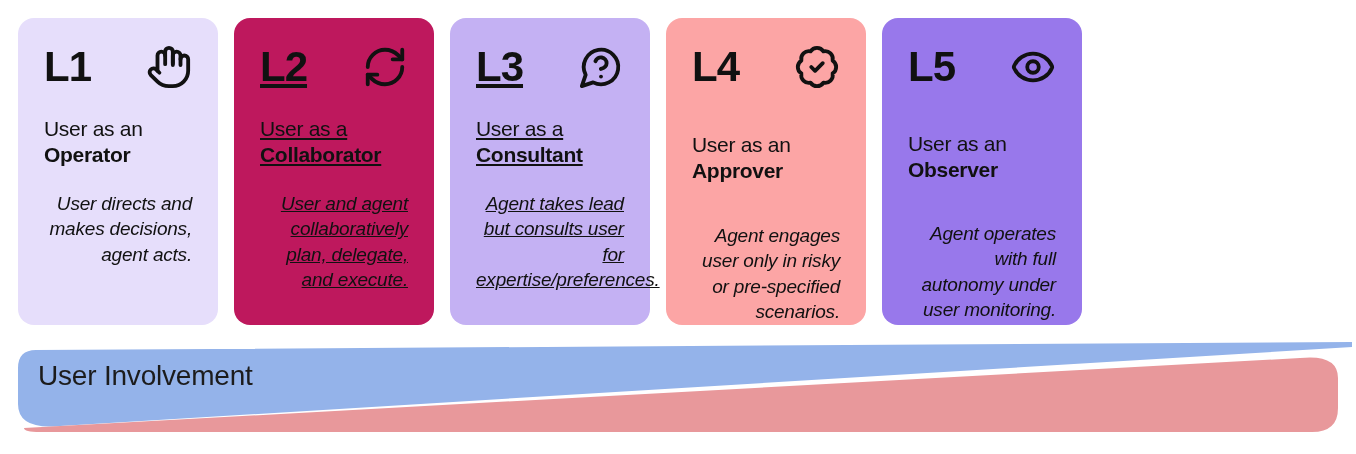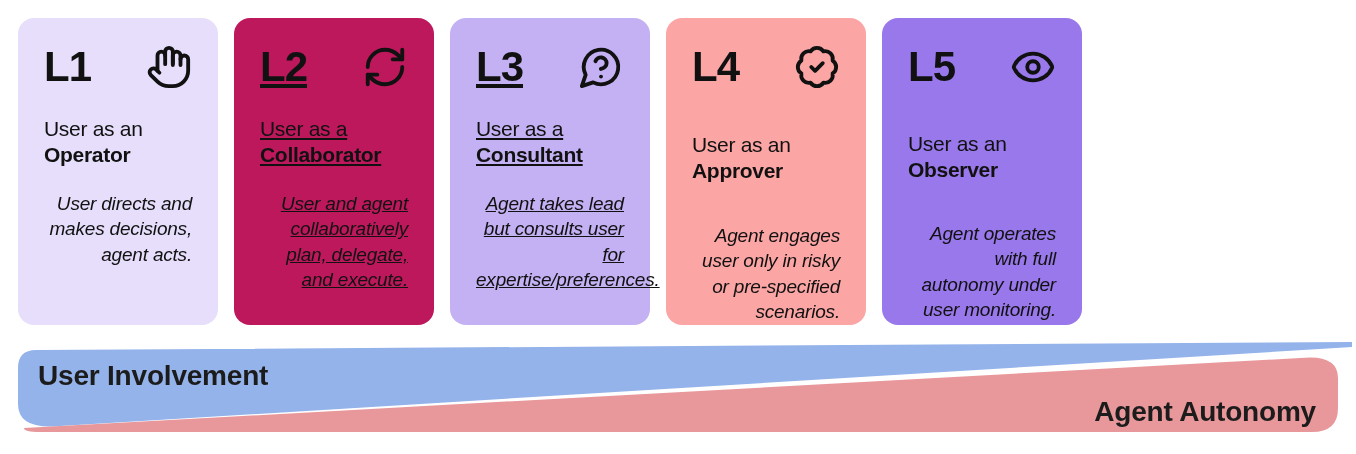--- a/index.html
+++ b/index.html
@@ -65,21 +65,20 @@
     top: 342px; left: 0;
     width: 1356px; height: 102px;
   }
   .band svg { position: absolute; inset: 0; }
   .band-label {
     position: absolute;
     font-size: 28px;
     line-height: 1;
     color: #1c1c1c;
     letter-spacing: -0.2px;
-    font-weight: bold;
   }
   .band-label.left  { left: 38px;  top: 362px; }
   .band-label.right { right: 40px; top: 398px; }
 </style>
 </head>
 <body>
 
 <div class="stage">
 
   <div class="cards">
@@ -176,15 +175,14 @@
 
   </div>
 
   <div class="band">
     <svg viewBox="0 0 1356 102" width="1356" height="102">
       <path d="M 36,8 L 1352,0 L 1352,5 L 60,84 Q 18,88 18,62 L 18,26 Q 18,8 36,8 Z" fill="#94B3EA"></path>
       <path d="M 24,86 L 1300,16 Q 1338,12 1338,36 L 1338,66 Q 1338,90 1312,90 L 40,90 Q 24,90 24,86 Z" fill="#E8989B"></path>
     </svg>
   </div>
   <div class="band-label left">User Involvement</div>
-  <div class="band-label right">Agent Autonomy</div>
 
 </div>
 
 </body></html>

